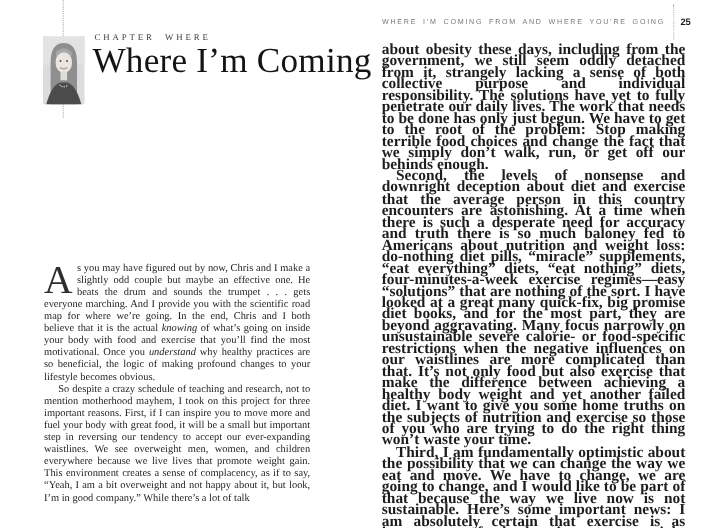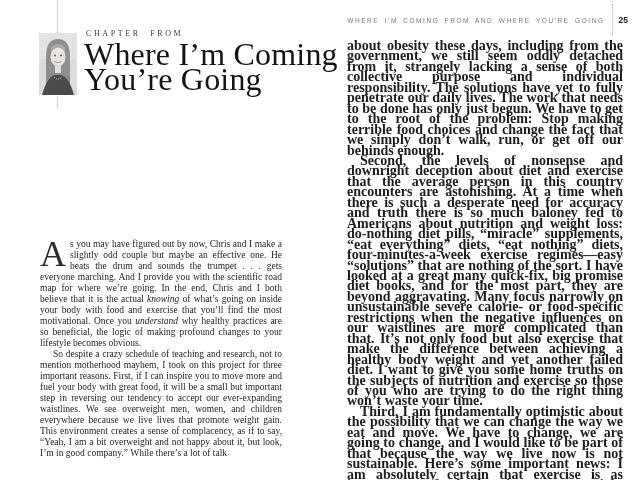--- a/index.html
+++ b/index.html
@@ -89,25 +89,24 @@
     <circle cx="22" cy="22.5" r="0.9" fill="#4e4e4e"></circle>
     <path d="M15.5 28.5 Q19 31 22.5 28.5" stroke="#8a7f78" stroke-width="0.8" fill="none"></path>
 
     <rect x="16" y="32" width="6" height="8" fill="#e0dcd7"></rect>
 
     <path d="M3 62 Q8 44 16 42 L22 42 Q30 44 35 62 Z" fill="#4b4b4b"></path>
 
     <path d="M15 44 Q19 48 23 44" stroke="#d8d8d8" stroke-width="1" fill="none" stroke-dasharray="1.2 1"></path>
   </svg>
 
-  <div class="chapter-label">CHAPTER FROM</div>
+  <div class="chapter-label">CHAPTER WHERE</div>
 
   <h1 class="chapter-title">
     <div>Where I’m Coming</div>
-    <div>You’re Going</div>
   </h1>
 
   <div class="left-body">
     <p><span class="dropcap">A</span><span>s you may have figured out by now, Chris and I make a slightly odd couple but maybe an effective one. He beats the drum and sounds the trumpet . . . gets everyone marching. And I provide you with the scientific road map for where we’re going. In the end, Chris and I both believe that it is the actual </span><em>knowing</em><span> of what’s going on inside your body with food and exercise that you’ll find the most motivational. Once you </span><em>understand</em><span> why healthy practices are so beneficial, the logic of making profound changes to your lifestyle becomes obvious.</span></p>
     <p class="indent">So despite a crazy schedule of teaching and research, not to mention motherhood mayhem, I took on this project for three important reasons. First, if I can inspire you to move more and fuel your body with great food, it will be a small but important step in reversing our tendency to accept our ever-expanding waistlines. We see overweight men, women, and children everywhere because we live lives that promote weight gain. This environment creates a sense of complacency, as if to say, “Yeah, I am a bit overweight and not happy about it, but look, I’m in good company.” While there’s a lot of talk</p>
   </div>
 
   <div class="running-header">
     <span class="running-header-text">WHERE I’M COMING FROM AND WHERE YOU’RE GOING</span>
     <span class="header-rule"></span>

